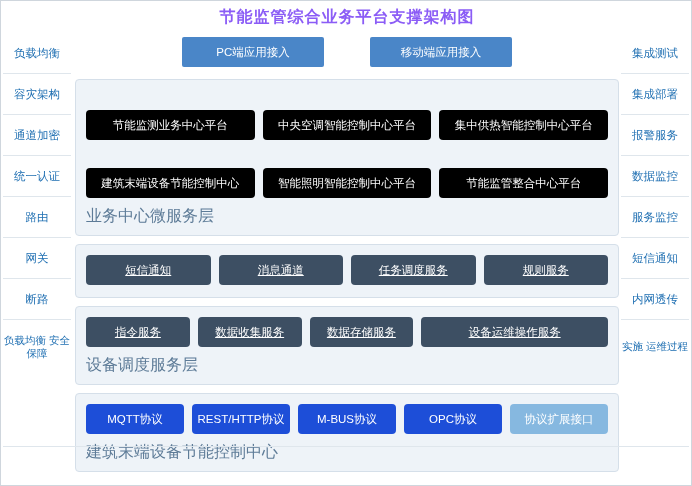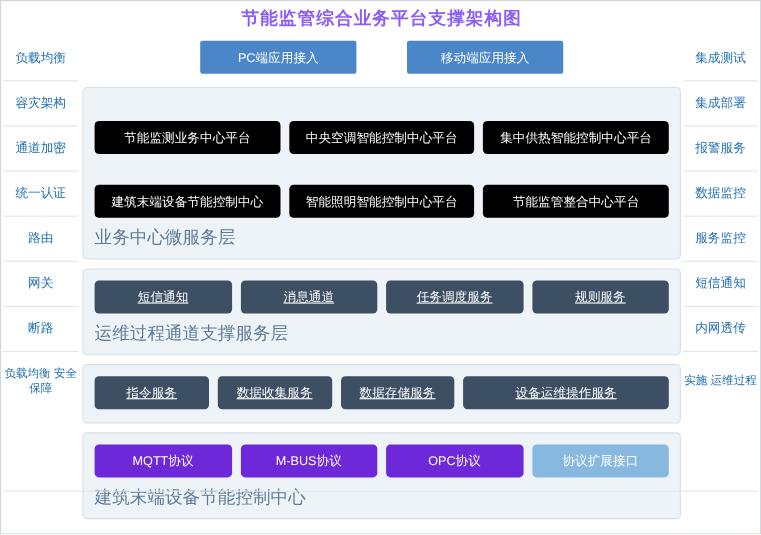--- a/index.html
+++ b/index.html
@@ -69,21 +69,21 @@
   .cell{
     height:30px;
     border-radius:4px;
     display:flex;align-items:center;justify-content:center;
     color:#ffffff;font-size:11.5px;
     flex:1;
     white-space:nowrap;
   }
   .cell.teal{background:#000000;margin-top:20px;}
   .cell.navy{background:#3d4f63;text-decoration:underline;}
-  .cell.blue{background:#6d28d9;}
+  .cell.blue{background:#1d4ed8;}
   .cell.pale{background:#86b8e0;}
   .layer-label{
     text-align:left;
     font-size:16px;color:#5d7b97;
     padding-bottom:4px;
   }
   
   .footer{
     position:absolute;left:2px;right:2px;bottom:4px;
     height:30px;
@@ -147,35 +147,36 @@
       <div class="layer-label">业务中心微服务层</div>
     </div>
 
     <div class="panel">
       <div class="grid-row">
         <div class="cell navy">短信通知</div>
         <div class="cell navy">消息通道</div>
         <div class="cell navy">任务调度服务</div>
         <div class="cell navy">规则服务</div>
       </div>
-      <div class="layer-label">运维过程通道支撑服务层</div>
     </div>
 
     <div class="panel">
       <div class="grid-row">
         <div class="cell navy">指令服务</div>
         <div class="cell navy">数据收集服务</div>
         <div class="cell navy">数据存储服务</div>
         <div class="cell navy" style="flex:1.8">设备运维操作服务</div>
       </div>
+      <div class="layer-label">设备调度服务层</div>
     </div>
 
     <div class="panel">
       <div class="grid-row">
         <div class="cell blue">MQTT协议</div>
+        <div class="cell blue">REST/HTTP协议</div>
         <div class="cell blue">M-BUS协议</div>
         <div class="cell blue">OPC协议</div>
         <div class="cell pale">协议扩展接口</div>
       </div>
       <div class="layer-label">建筑末端设备节能控制中心</div>
     </div>
 
   </div>
 
   <div class="divider"></div>

